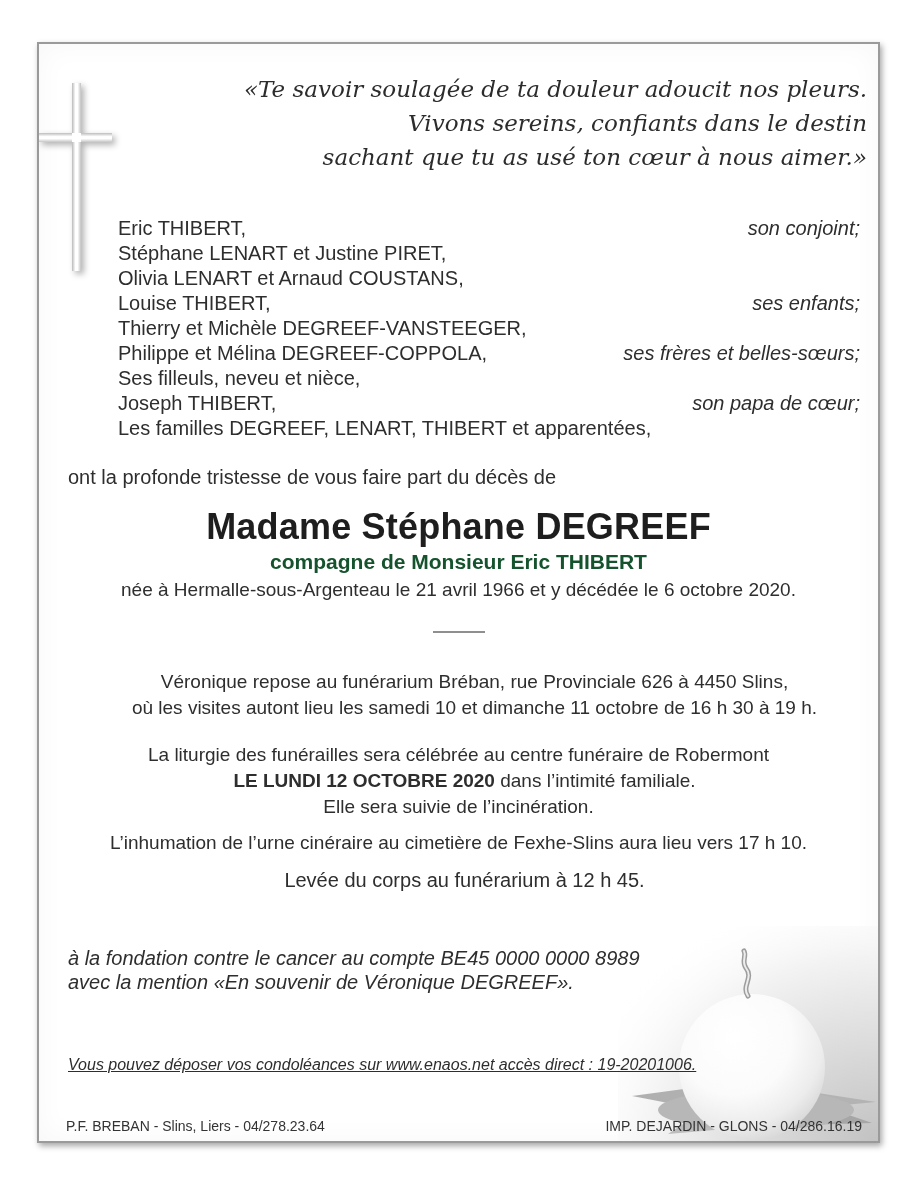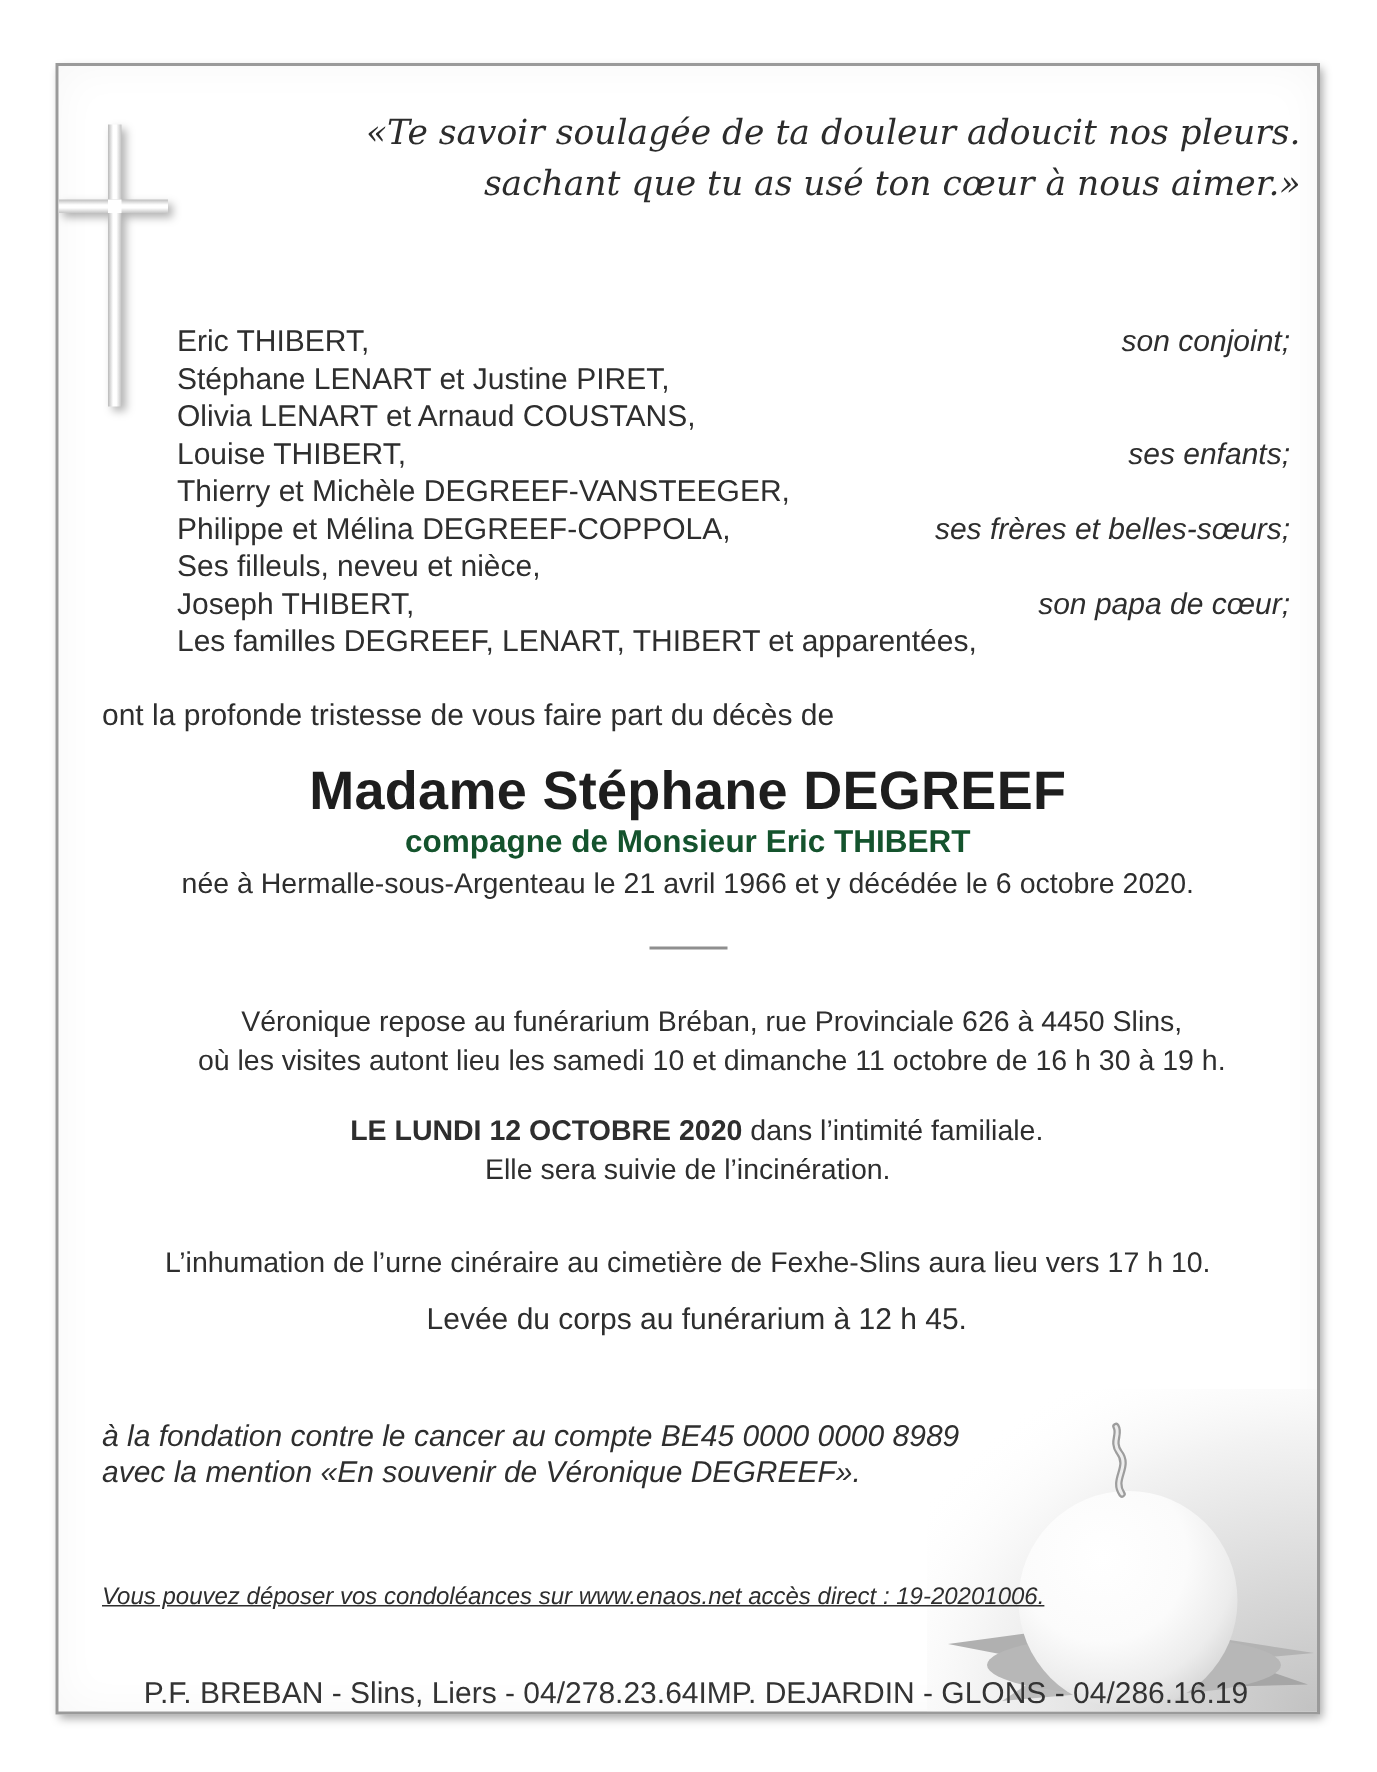--- a/index.html
+++ b/index.html
@@ -43,37 +43,38 @@
   .visitation{top:625px;font-size:19px;line-height:26px;padding-left:32px;}
   .ceremony{top:698px;font-size:19px;line-height:26px;}
   .ceremony .b{font-weight:bold;margin-left:12px;}
   .burial{top:788px;font-size:19px;}
   .levee{top:825px;font-size:20px;margin-left:12px;}
   .donation{position:absolute;left:29px;top:902px;font-size:20px;line-height:24px;
             font-style:italic;white-space:nowrap;z-index:3;}
   .condolences{position:absolute;left:29px;top:1012px;font-size:16px;font-style:italic;
                white-space:nowrap;z-index:3;text-decoration:underline;}
   .footer{position:absolute;left:27px;right:16px;top:1074px;display:flex;
-          justify-content:center;font-size:20px;color:#333;z-index:3;white-space:nowrap;}
+          justify-content:space-between;font-size:14px;color:#333;z-index:3;white-space:nowrap;}
   
   .candle-art{position:absolute;right:0;bottom:0;width:260px;height:215px;z-index:1;}
 </style>
 </head>
 <body>
 
 <div class="card">
 
   <div class="cross">
     <div class="v"></div>
       <div class="h"></div>
       <div class="c"></div>
   </div>
 
   <div class="quote">
     <div>«Te savoir soulagée de ta douleur adoucit nos pleurs.</div>
+    <div>Vivons sereins, confiants dans le destin</div>
     <div>sachant que tu as usé ton cœur à nous aimer.»</div>
   </div>
 
   <div class="mourners">
     <div class="mrow">
         <span>Eric THIBERT,</span>
         <span class="role">son conjoint;</span>
       </div>
     <div class="mrow">
         <span>Stéphane LENART et Justine PIRET,</span>
@@ -117,20 +118,21 @@
   <div class="divider">
       <i></i>
     </div>
 
   <div class="abs visitation">
     <div>Véronique repose au funérarium Bréban, rue Provinciale 626 à 4450 Slins,</div>
     <div>où les visites autont lieu les samedi 10 et dimanche 11 octobre de 16 h 30 à 19 h.</div>
   </div>
 
   <div class="abs ceremony">
+    <div>La liturgie des funérailles sera célébrée au centre funéraire de Robermont</div>
     <div><span class="b">LE LUNDI 12 OCTOBRE 2020</span><span> dans l’intimité familiale.</span></div>
     <div>Elle sera suivie de l’incinération.</div>
   </div>
 
   <div class="abs burial">L’inhumation de l’urne cinéraire au cimetière de Fexhe-Slins aura lieu vers 17 h 10.</div>
   <div class="abs levee">Levée du corps au funérarium à 12 h 45.</div>
 
   <div class="donation">
     <div>à la fondation contre le cancer au compte BE45 0000 0000 8989</div>
     <div>avec la mention «En souvenir de Véronique DEGREEF».</div>

